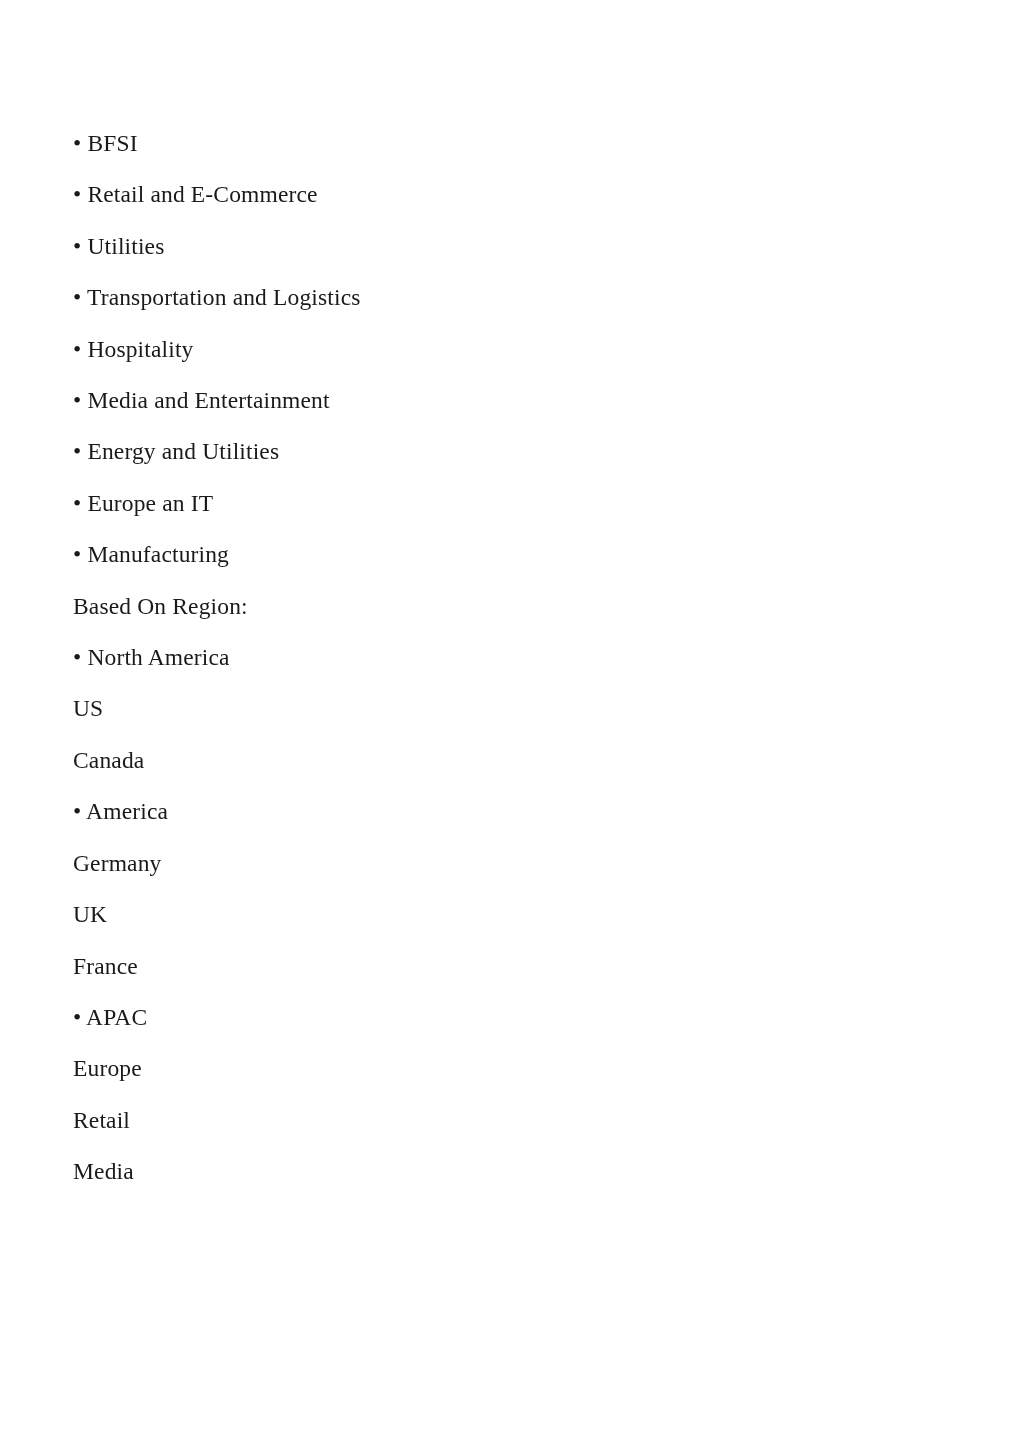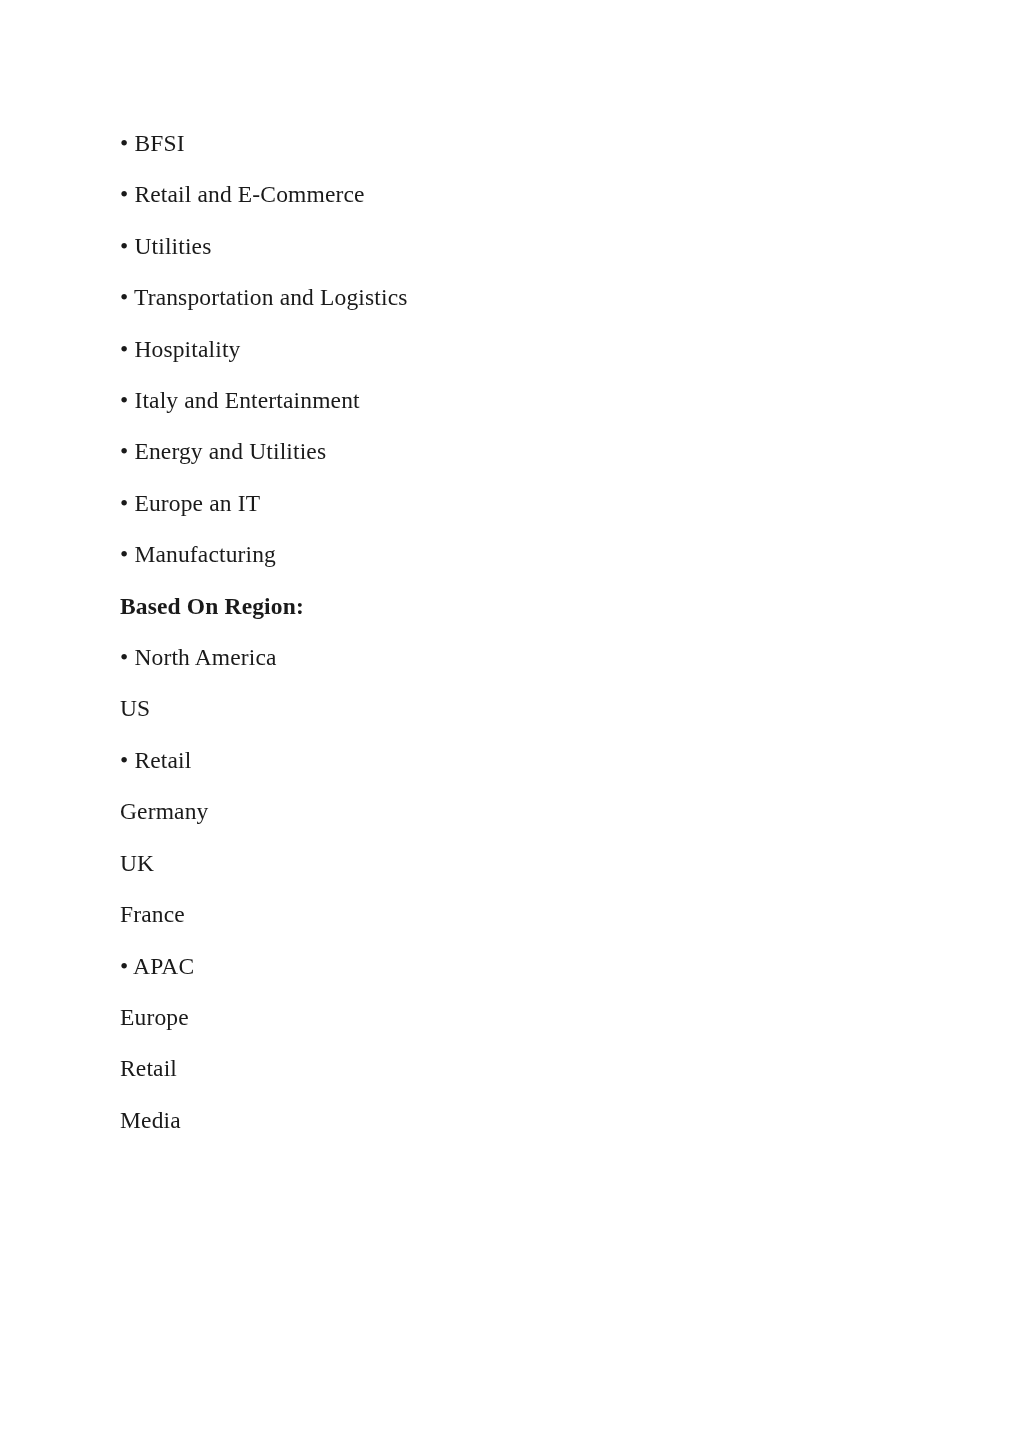--- a/index.html
+++ b/index.html
@@ -12,54 +12,55 @@
     height: 1447px;
     font-family: "Liberation Serif", serif;
     color: #000000;
   }
   .page {
     position: relative;
     width: 1023px;
     height: 1447px;
     background: #ffffff;
     box-sizing: border-box;
-    padding: 118px 120px 0 120px;
+    padding: 118px 120px 0 73px;
   }
   .doc-body {
     display: block;
   }
   .line {
     font-size: 23.5px;
     line-height: 51.4px;
     letter-spacing: 0.15px;
     white-space: pre;
     color: #1a1a1a;
   }
   .line.bold {
-    font-weight: bold;
+    font-weight: normal;
   }
 </style>
 </head>
 <body>
 
 <div class="page">
   <div class="doc-body">
     <div class="line">• BFSI</div>
     <div class="line">• Retail and E-Commerce</div>
     <div class="line">• Utilities</div>
     <div class="line">• Transportation and Logistics</div>
     <div class="line">• Hospitality</div>
-    <div class="line">• Italy and Entertainment</div>
+    <div class="line">• Media and Entertainment</div>
     <div class="line">• Energy and Utilities</div>
     <div class="line">• Europe an IT</div>
     <div class="line">• Manufacturing</div>
     <div class="line bold">Based On Region:</div>
     <div class="line">• North America</div>
     <div class="line">US</div>
-    <div class="line">• Retail</div>
+    <div class="line">Canada</div>
+    <div class="line">• America</div>
     <div class="line">Germany</div>
     <div class="line">UK</div>
     <div class="line">France</div>
     <div class="line">• APAC</div>
     <div class="line">Europe</div>
     <div class="line">Retail</div>
     <div class="line">Media</div>
   </div>
 </div>
 

